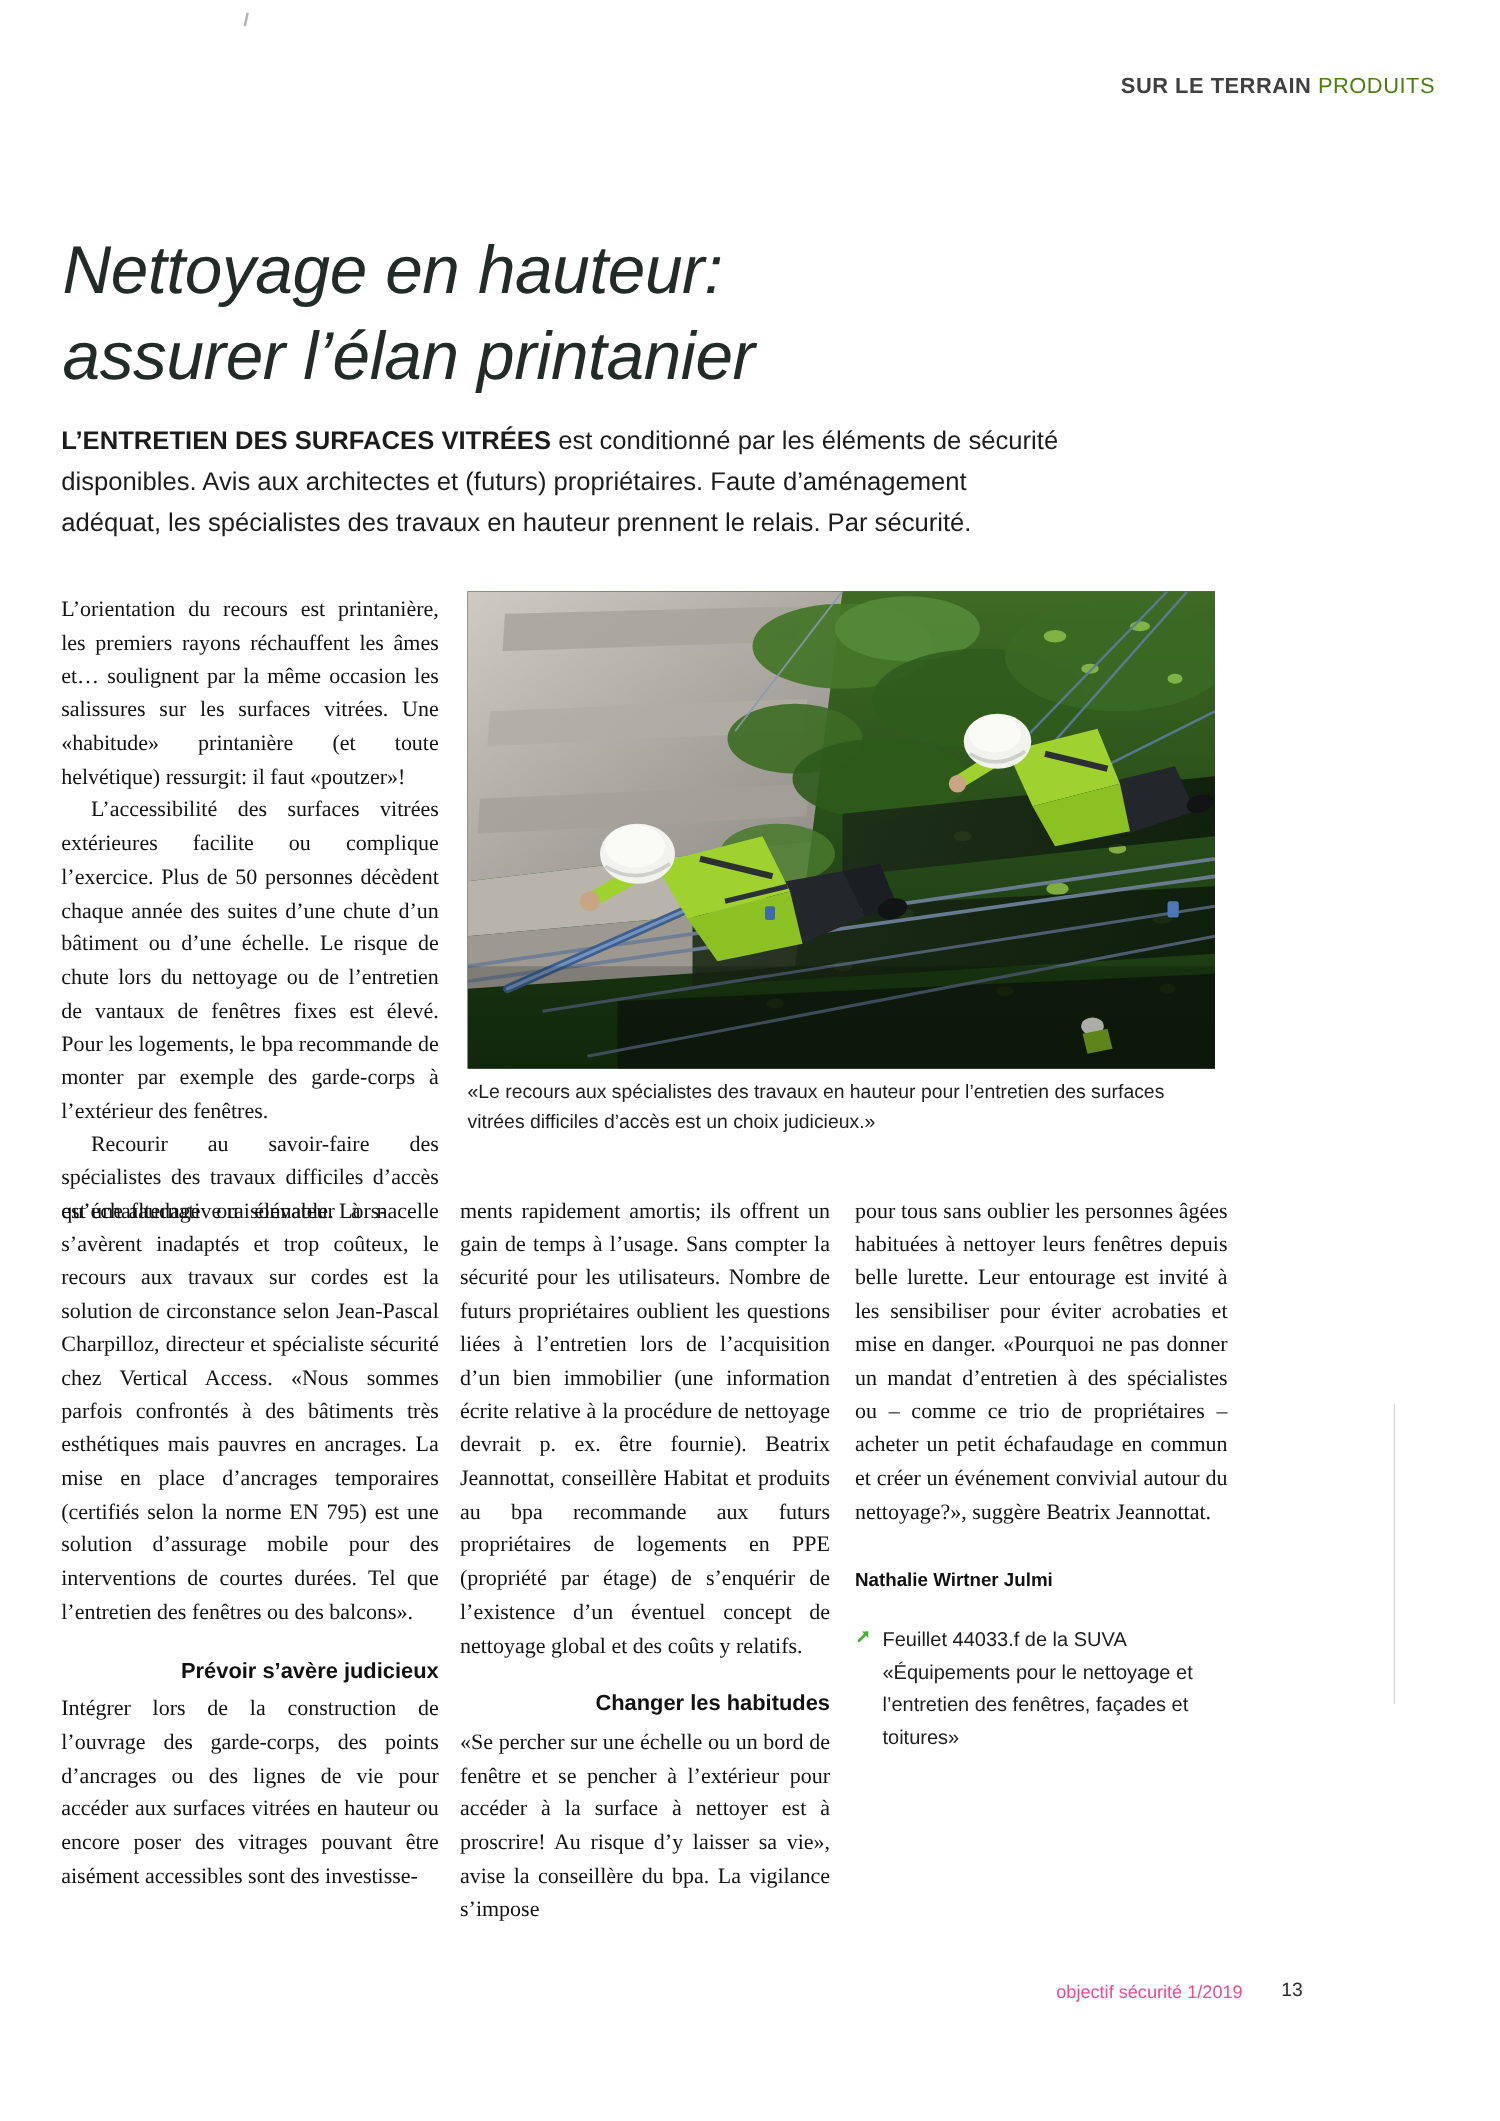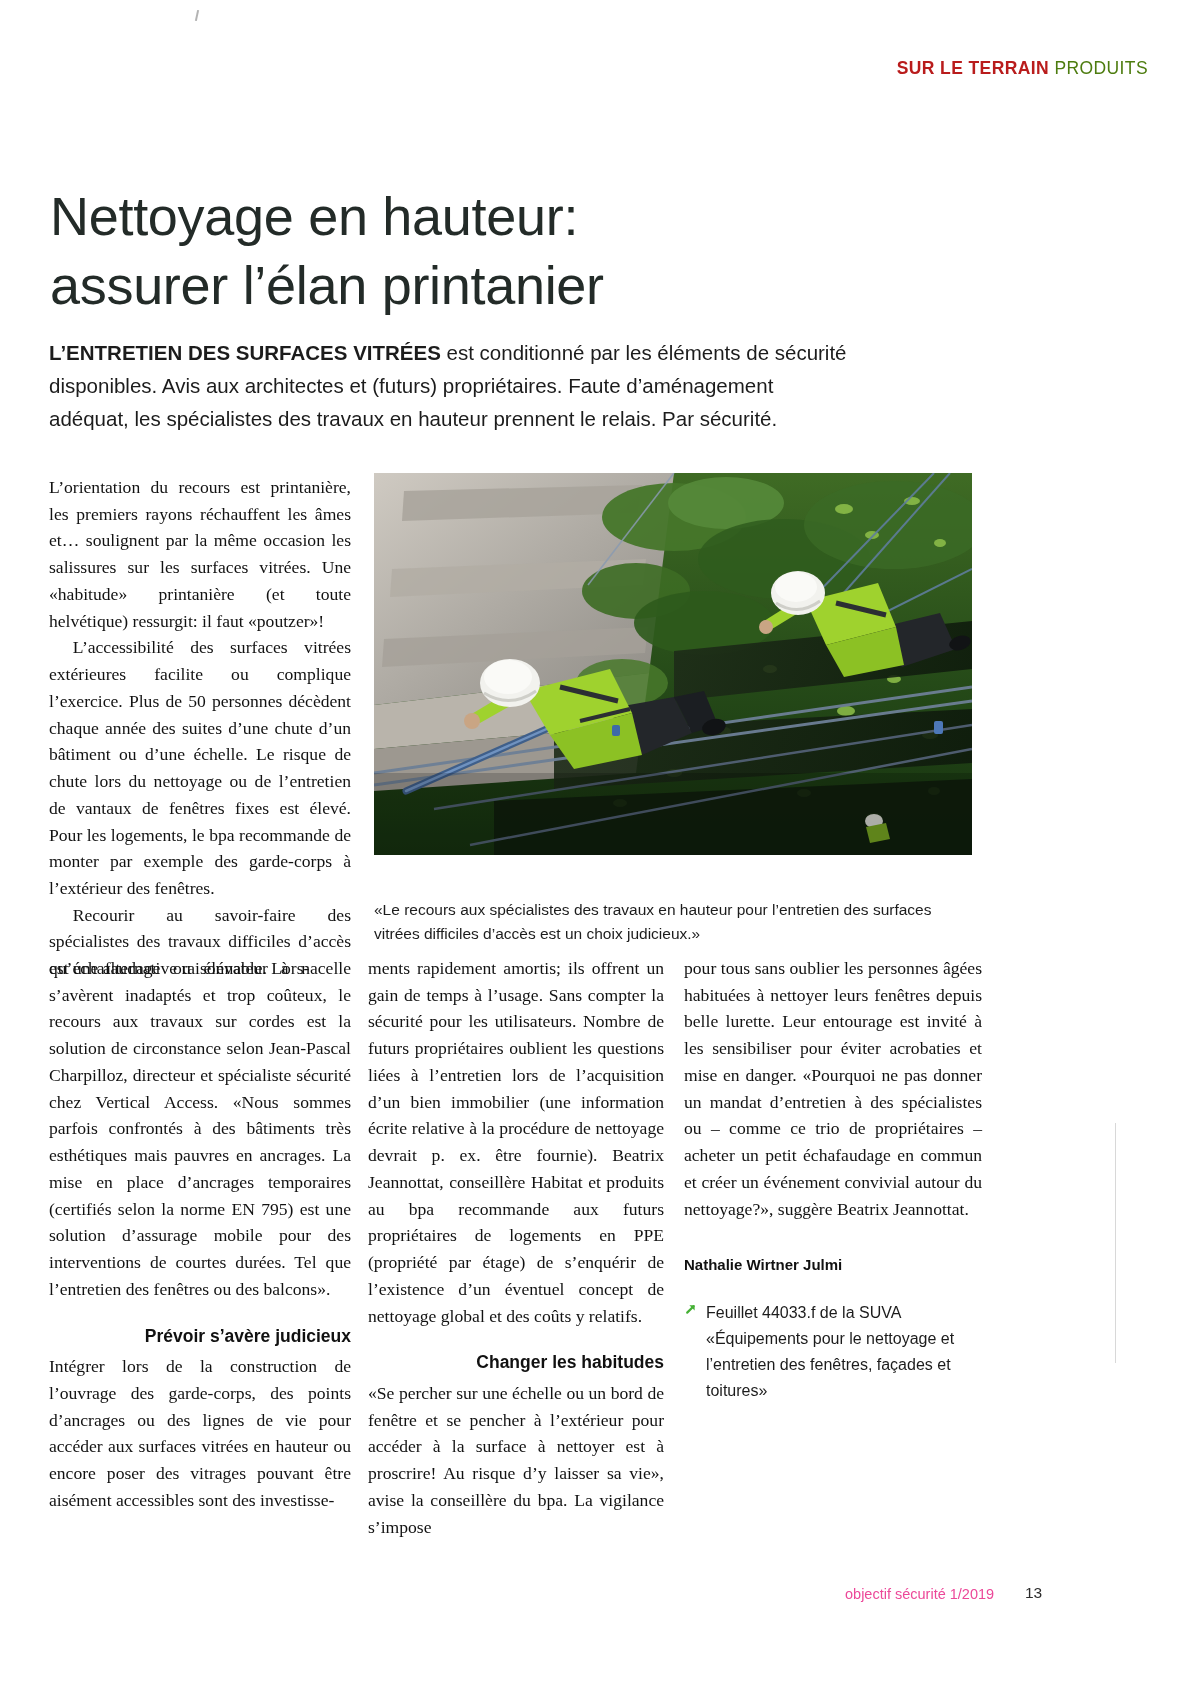--- a/index.html
+++ b/index.html
@@ -20,21 +20,21 @@
   
   .running-head {
     position: absolute;
     top: 58px;
     right: 52px;
     font-size: 17.5px;
     font-weight: bold;
     letter-spacing: 0.4px;
     white-space: nowrap;
   }
-  .rh-green { color: #b91c1c; }
+  .rh-green { color: #404040; }
   .rh-dark  { color: #4d7c0f; font-weight: normal; }
 
   
   .speck {
     position: absolute;
     left: 196px;
     top: 10px;
     width: 2px;
     height: 11px;
     background: #9a9a9a;
@@ -47,21 +47,21 @@
     position: absolute;
     left: 50px;
     top: 146px;
     width: 780px;
     font-size: 54px;
     line-height: 1.28;
     font-weight: 300;
     color: #232b28;
     letter-spacing: -0.3px;
   }
-  .headline .hl-line { display: block; white-space: nowrap; }
+  .headline .hl-line { display: block; white-space: nowrap; font-style: italic; }
 
   
   .lead {
     position: absolute;
     left: 49px;
     top: 336px;
     width: 800px;
     font-size: 20.5px;
     line-height: 1.62;
     color: #1c1c1c;
@@ -77,21 +77,21 @@
     height: 382px;
     overflow: hidden;
     background: #2b3a25;
   }
   .photo svg { display: block; width: 100%; height: 100%; }
 
   
   .caption {
     position: absolute;
     left: 374px;
-    top: 898px;
+    top: 862px;
     width: 600px;
     font-size: 15.5px;
     line-height: 1.58;
     color: #1c1c1c;
   }
 
   
   .col {
     position: absolute;
     font-family: "Liberation Serif", serif;

